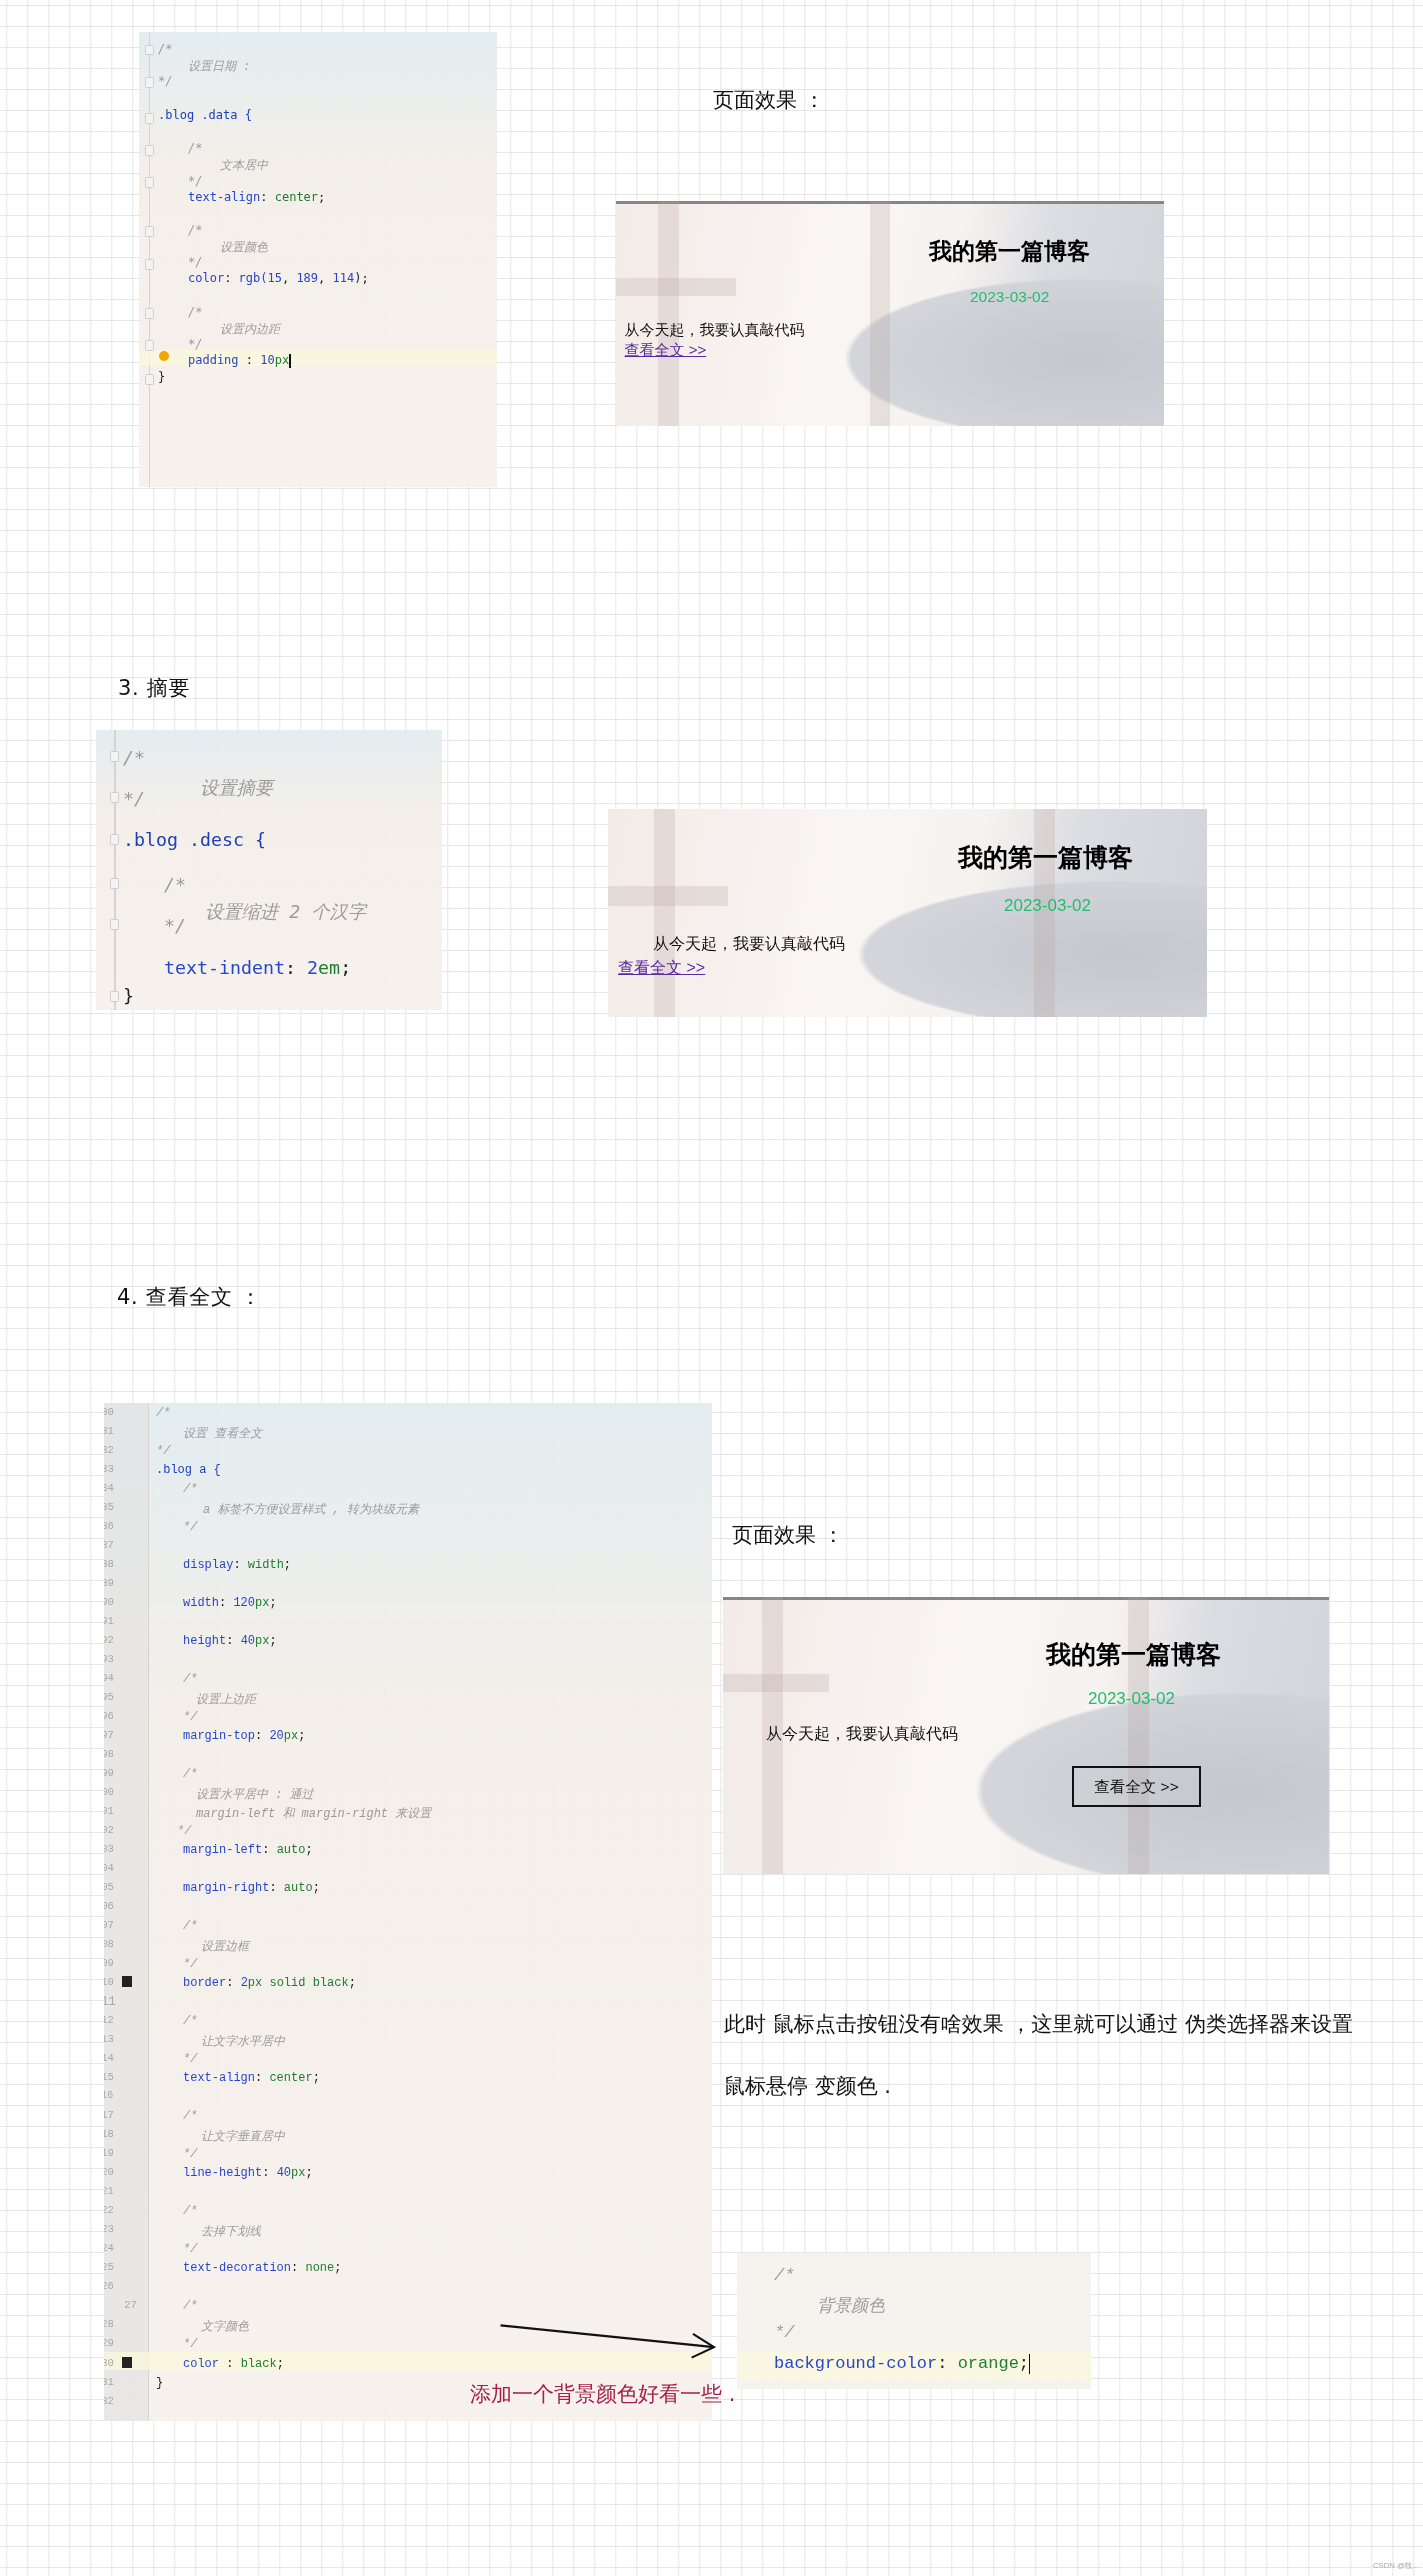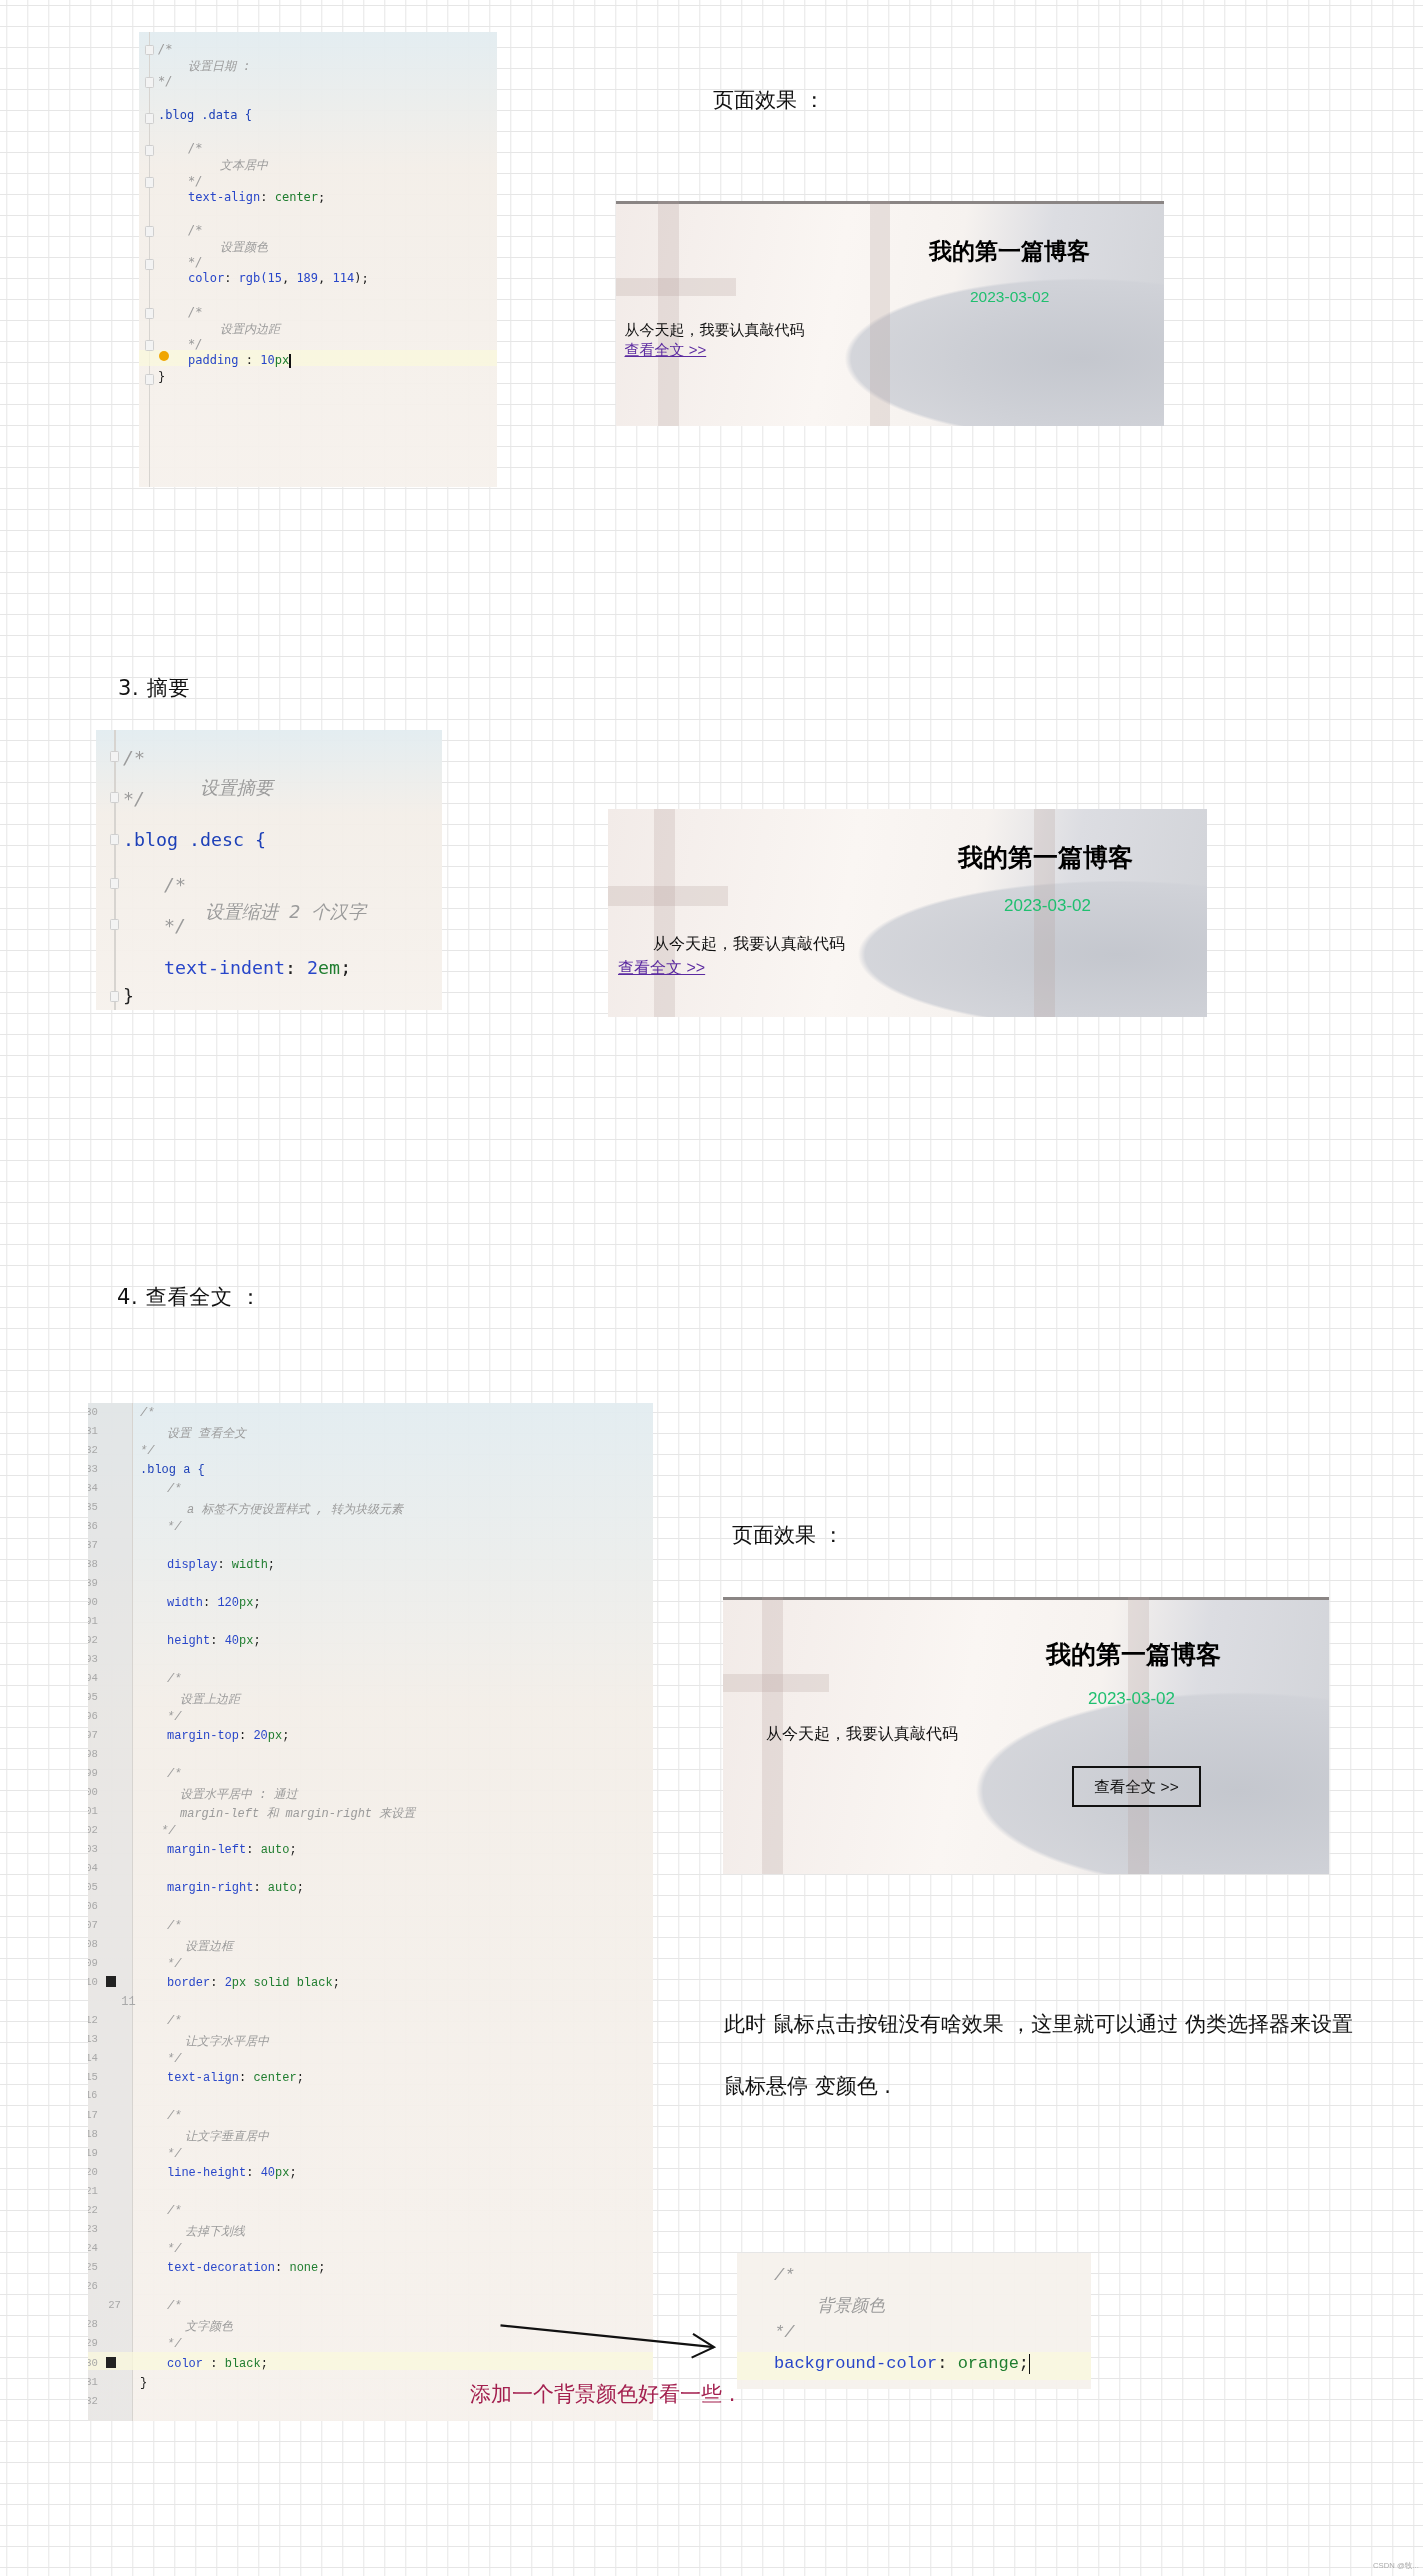--- a/index.html
+++ b/index.html
@@ -133,21 +133,21 @@
   <div class="pole" style="left:0; top:77px; width:120px; height:20px;"></div>
   <div class="pole" style="left:426px; top:0; width:21px; height:208px;"></div>
   <div class="title" style="left:350px; top:32px; font-size:25px;">我的第一篇博客</div>
   <div class="date" style="left:396px; top:87px; font-size:17px;">2023-03-02</div>
   <div class="desc" style="left:45px; top:125px; font-size:16px;">从今天起，我要认真敲代码</div>
   <div class="link" style="left:10px; top:149px; font-size:16px;">查看全文 &gt;&gt;</div>
 </div>
 
 <div class="abs heading" style="left:117px; top:1283px;">4.  查看全文 ：</div>
 
-<div class="code" style="left:88px; top:1403px; width:565px; height:1018px; font-size:12px; font-family:'Liberation Mono', monospace;">
+<div class="code" style="left:104px; top:1403px; width:608px; height:1018px; font-size:12px; font-family:'Liberation Mono', monospace;">
   <div class="gutter-bg" style="width:44px;"></div>
   <div class="gutter-line" style="left:44px;"></div>
   <div class="hl" style="top:949px; height:18.3px;"></div>
   <div id="ln-col">
       <span class="ln" style="left: -2.8px; top: 2.8px; font-size: 10.6px;">30</span>
       <span class="ln" style="left: -2.8px; top: 22px; font-size: 10.6px;">31</span>
       <span class="ln" style="left: -2.8px; top: 41px; font-size: 10.6px;">32</span>
       <span class="ln" style="left: -2.8px; top: 60px; font-size: 10.6px;">33</span>
       <span class="ln" style="left: -2.8px; top: 79px; font-size: 10.6px;">34</span>
       <span class="ln" style="left: -2.8px; top: 98px; font-size: 10.6px;">35</span>
@@ -169,21 +169,21 @@
       <span class="ln" style="left: -2.8px; top: 402px; font-size: 10.6px;">01</span>
       <span class="ln" style="left: -2.8px; top: 421px; font-size: 10.6px;">02</span>
       <span class="ln" style="left: -2.8px; top: 440px; font-size: 10.6px;">03</span>
       <span class="ln" style="left: -2.8px; top: 459px; font-size: 10.6px;">04</span>
       <span class="ln" style="left: -2.8px; top: 478px; font-size: 10.6px;">05</span>
       <span class="ln" style="left: -2.8px; top: 497px; font-size: 10.6px;">06</span>
       <span class="ln" style="left: -2.8px; top: 516px; font-size: 10.6px;">07</span>
       <span class="ln" style="left: -2.8px; top: 535px; font-size: 10.6px;">08</span>
       <span class="ln" style="left: -2.8px; top: 554px; font-size: 10.6px;">09</span>
       <span class="ln" style="left: -2.8px; top: 573px; font-size: 10.6px;">10</span>
-      <span class="ln" style="left: -2.8px; top: 592px; font-size: 12px; margin-left: 36px;">11</span>
+      <span class="ln" style="left: -2.8px; top: 592px; font-size: 12px;">11</span>
       <span class="ln" style="left: -2.8px; top: 611px; font-size: 10.6px;">12</span>
       <span class="ln" style="left: -2.8px; top: 630px; font-size: 10.6px;">13</span>
       <span class="ln" style="left: -2.8px; top: 649px; font-size: 10.6px;">14</span>
       <span class="ln" style="left: -2.8px; top: 668px; font-size: 10.6px;">15</span>
       <span class="ln" style="left: -2.8px; top: 687px; font-size: 10px;">16</span>
       <span class="ln" style="left: -2.8px; top: 706px; font-size: 10.6px;">17</span>
       <span class="ln" style="left: -2.8px; top: 725px; font-size: 10.6px;">18</span>
       <span class="ln" style="left: -2.8px; top: 744px; font-size: 10.6px;">19</span>
       <span class="ln" style="left: -2.8px; top: 763px; font-size: 10.6px;">20</span>
       <span class="ln" style="left: -2.8px; top: 782px; font-size: 10.6px;">21</span>

